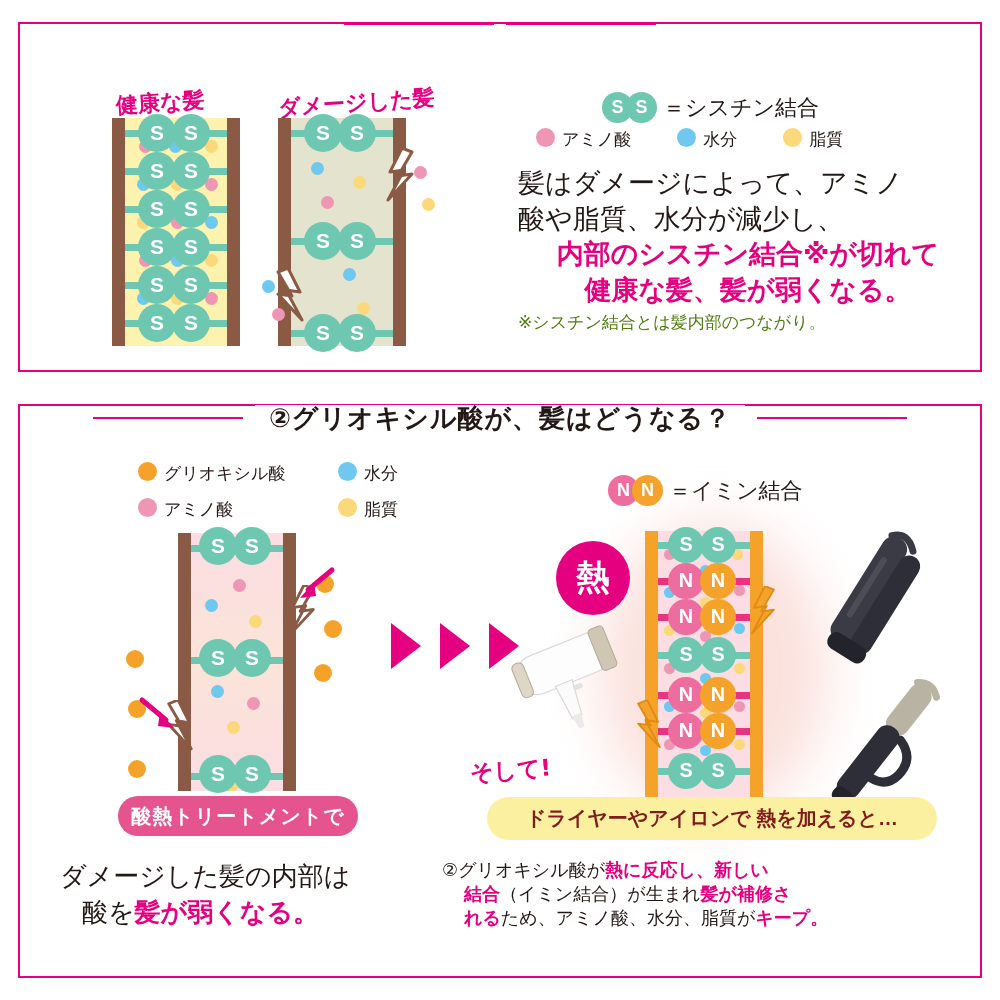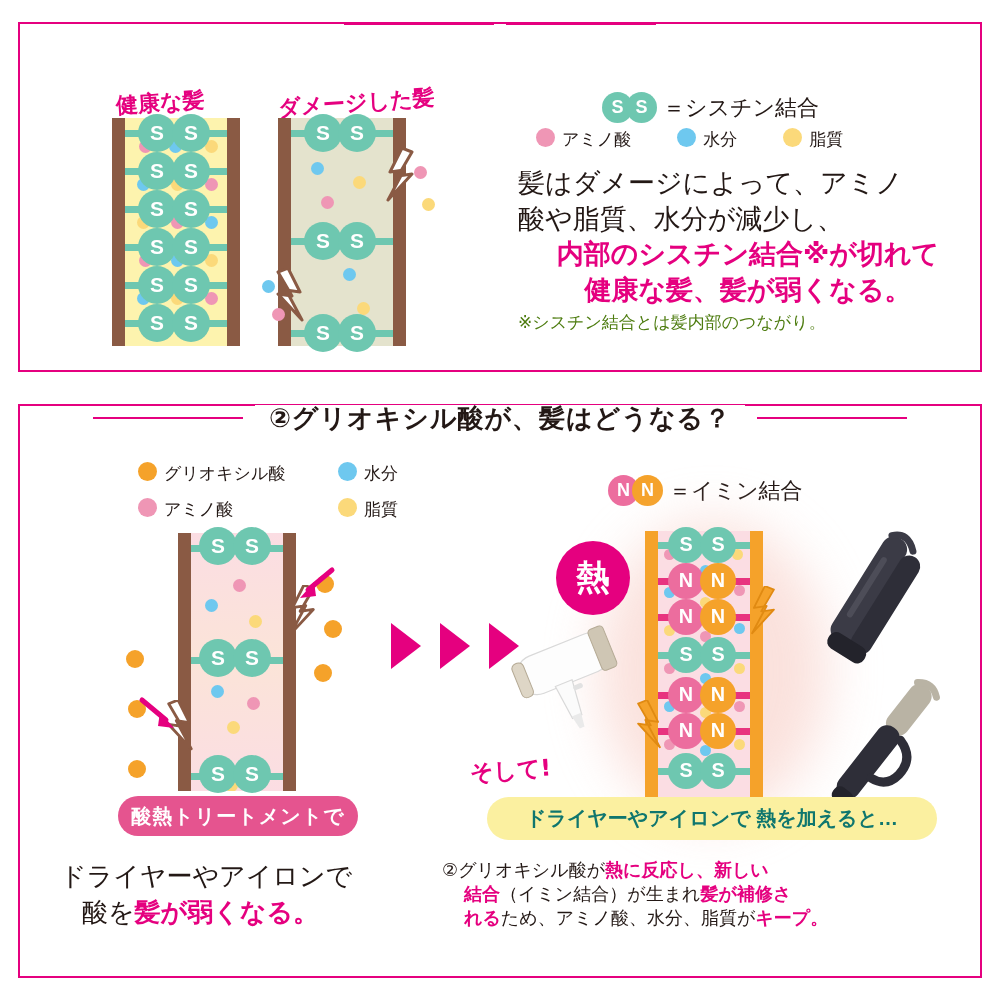--- a/index.html
+++ b/index.html
@@ -70,21 +70,21 @@
     transform:rotate(-4deg);
   }
 
   
   .pill{
     position:absolute;border-radius:999px;display:flex;align-items:center;justify-content:center;
     color:#fff;font-weight:bold;font-size:20px;letter-spacing:1px;
   }
   .banner{
     position:absolute;border-radius:26px;display:flex;align-items:center;justify-content:center;
-    background:#fbf0a0;color:#0f766e;font-weight:bold;font-size:20px;letter-spacing:0px;
+    background:#fbf0a0;color:#7f1d1d;font-weight:bold;font-size:20px;letter-spacing:0px;
   }
   .heat-badge{
     position:absolute;border-radius:50%;background:#e5007f;
     display:flex;align-items:center;justify-content:center;
     color:#fff;font-weight:bold;font-size:34px;
   }
 
   
   .tri{position:absolute;width:0;height:0;border-style:solid;border-width:23px 0 23px 30px;
        border-color:transparent transparent transparent #e5007f;}
@@ -337,21 +337,21 @@
   </g>
 </svg>
 
 <div class="hand" style="position:absolute;left:470px;top:755px;font-size:23px;">そして!</div>
 
 <div class="pill" style="left:118px;top:796px;width:240px;height:40px;background:#e5548f;">酸熱トリートメントで</div>
 
 <div class="banner" style="left:487px;top:797px;width:450px;height:43px;">ドライヤーやアイロンで 熱を加えると…</div>
 
 <div class="copy" style="left:60px;top:858px;width:400px;font-size:26px;line-height:1.4;">
-  <div>ドライヤーやアイロンで</div>
+  <div>ダメージした髪の内部は</div>
   <div style="padding-left:22px;">
     <span>酸を</span><span class="pink">髪が弱くなる。</span>
   </div>
 </div>
 
 <div class="copy" style="left:442px;top:858px;width:530px;font-size:18px;line-height:1.34;">
   <div>
     <span>②グリオキシル酸が</span><span class="pink">熱に反応し、新しい</span>
   </div>
   <div style="padding-left:22px;">

